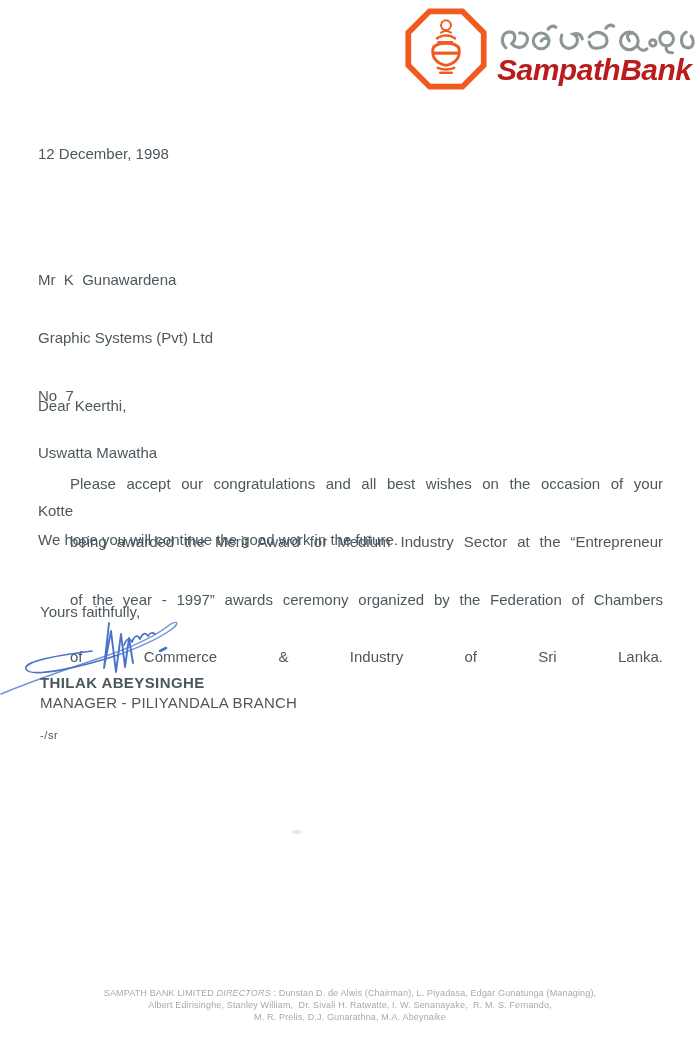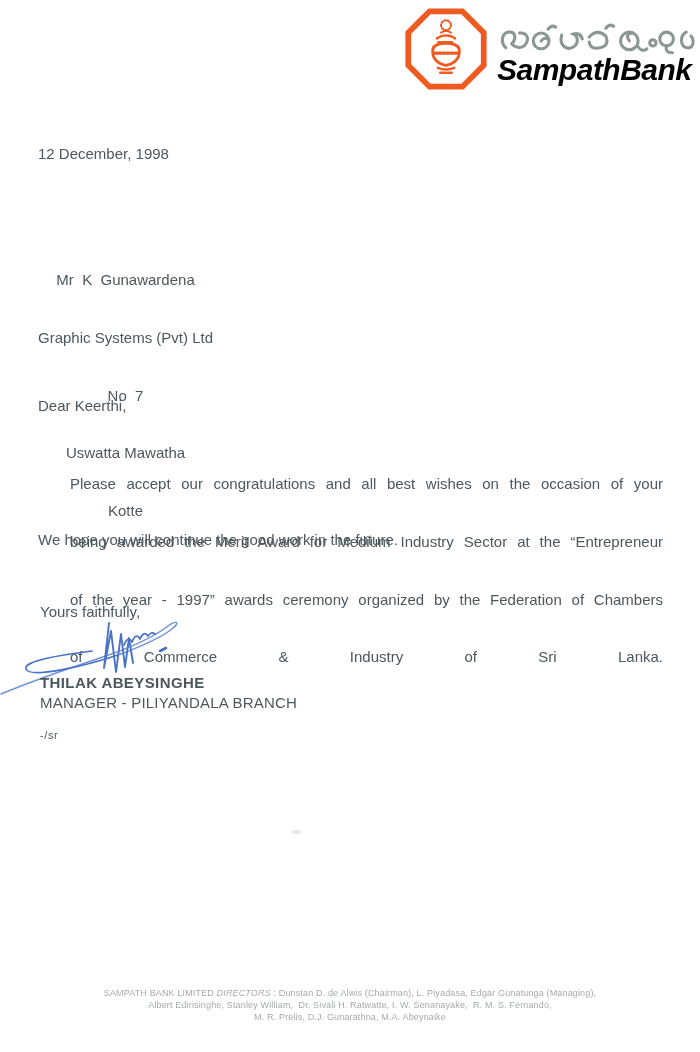--- a/index.html
+++ b/index.html
@@ -5,30 +5,30 @@
   html,body { margin:0; padding:0; background:#ffffff; }
   .page {
     position:relative; width:700px; height:1052px; background:#ffffff;
     font-family:"Liberation Sans", sans-serif; overflow:hidden;
   }
   
   .logo-octagon { position:absolute; left:405px; top:8px; width:82px; height:82px; }
   .sinhala-name { position:absolute; left:499px; top:20px; width:196px; height:36px; }
   .bank-name {
     position:absolute; left:497px; top:53px; font-size:30px; font-weight:bold;
-    font-style:italic; color:#000000; letter-spacing:-0.5px; white-space:nowrap;
+    font-style:italic; color:#b91c1c; letter-spacing:-0.5px; white-space:nowrap;
   }
   .branch-address {
     position:absolute; top:87px; right:19px; font-size:12.5px; color:#9FA8A8;
     letter-spacing:0.2px; white-space:pre-wrap;
   }
   
   .lt { color:#4C585E; font-size:15px; white-space:pre-wrap; }
   .date       { position:absolute; left:38px; top:145px; }
-  .recipient  { position:absolute; left:38px; top:232px; line-height:19.2px;text-align:center; }
+  .recipient  { position:absolute; left:38px; top:232px; line-height:19.2px; }
   .salutation { position:absolute; left:38px; top:377px;margin-top:20px; }
   .body-para  { position:absolute; left:38px; top:436px; width:625px; line-height:19.2px; }
   .jline      { text-align:justify; text-align-last:justify; white-space:normal;margin-left:32px; }
   .jline-last { text-align:left; }
   .closing    { position:absolute; left:38px; top:531px; }
   .valediction{ position:absolute; left:40px; top:603px; }
   .signature-svg { position:absolute; left:0px; top:606px; width:200px; height:92px; }
   .signatory-name  { position:absolute; left:40px; top:674px; font-weight:bold; letter-spacing:0.4px; }
   .signatory-title { position:absolute; left:40px; top:694px; letter-spacing:0.2px; }
   .initials   { position:absolute; left:40px; top:729px; font-size:11px; letter-spacing:0.6px; }

